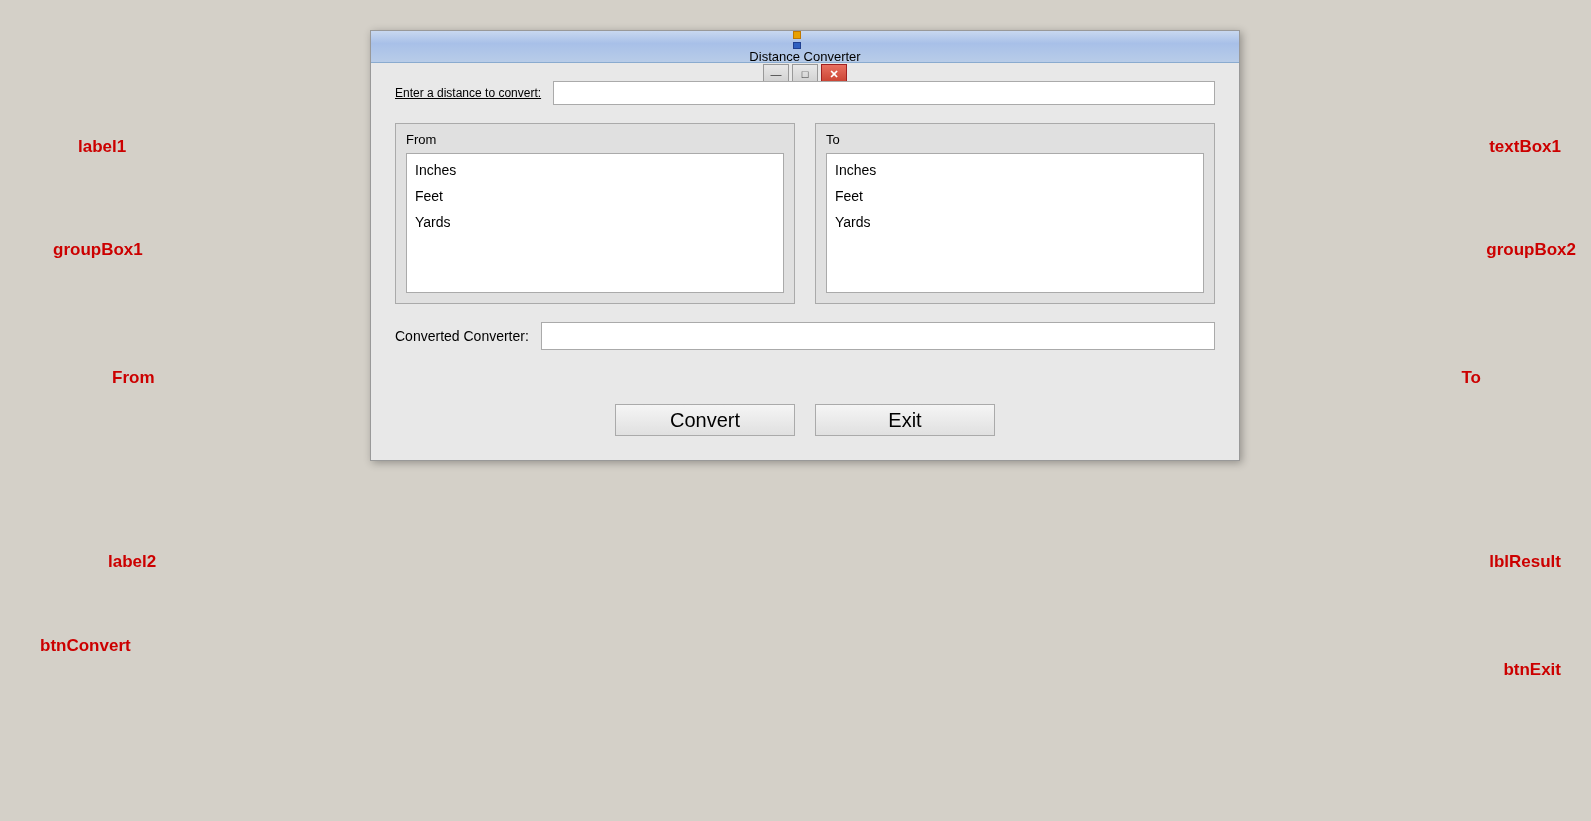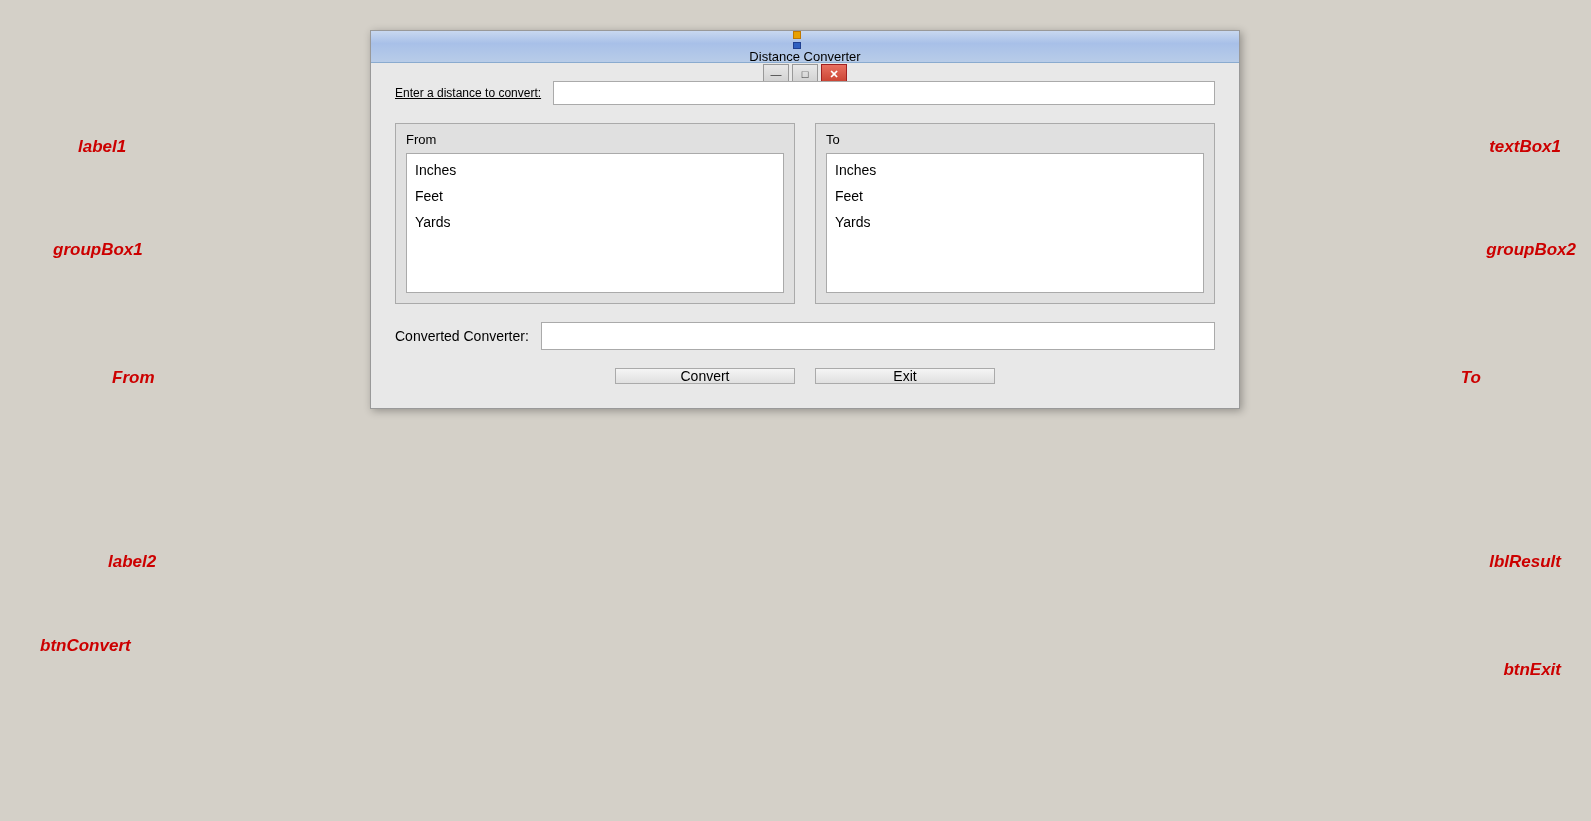--- a/index.html
+++ b/index.html
@@ -23,21 +23,20 @@
       width: 100%;
       height: 821px;
     }
 
     
     .annotation {
       position: absolute;
       color: #cc0000;
       font-size: 17px;
       font-weight: bold;
-      font-style: italic;
       white-space: nowrap;
     }
 
     
     .window {
       position: absolute;
       left: 370px;
       top: 30px;
       width: 870px;
       background: #f0f0f0;
@@ -208,29 +207,30 @@
 
     
     .buttons-row {
       display: flex;
       justify-content: center;
       gap: 20px;
     }
 
     .btn {
       width: 180px;
-      height: 16px;
+      height: 32px;
       background: linear-gradient(to bottom, #f5f5f5, #e0e0e0);
       border: 1px solid #aaa;
-      font-size: 14px;
+      font-size: 20px;
       cursor: pointer;
       color: #000;
       display: flex;
       align-items: center;
       justify-content: center;
+      margin-top: 36px;
     }
 
     
     .ann-label1 { top: 137px; left: 78px; }
     .ann-groupbox1 { top: 240px; left: 53px; }
     .ann-from { top: 368px; left: 112px; }
     .ann-label2 { top: 552px; left: 64px; margin-left: 44px; }
     .ann-btnconvert { top: 636px; left: 40px; }
 
     .ann-textbox1 { top: 137px; right: 30px; }

